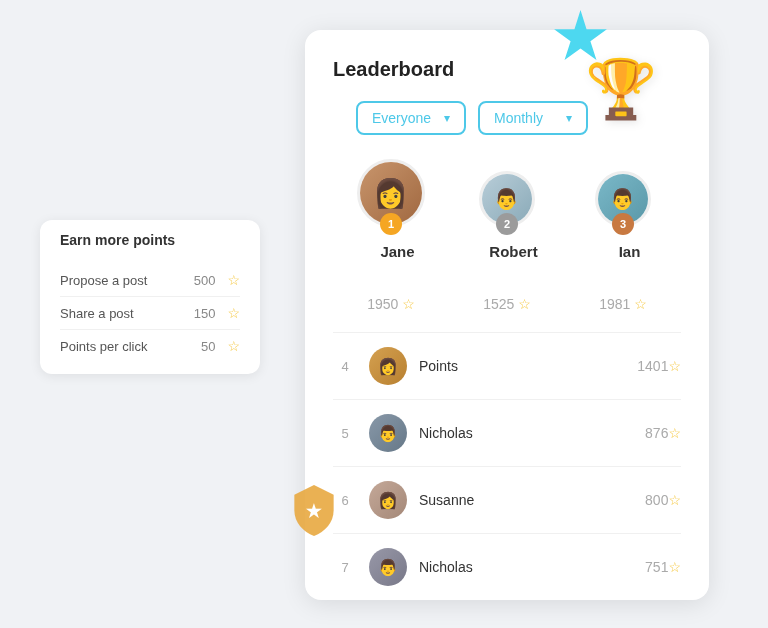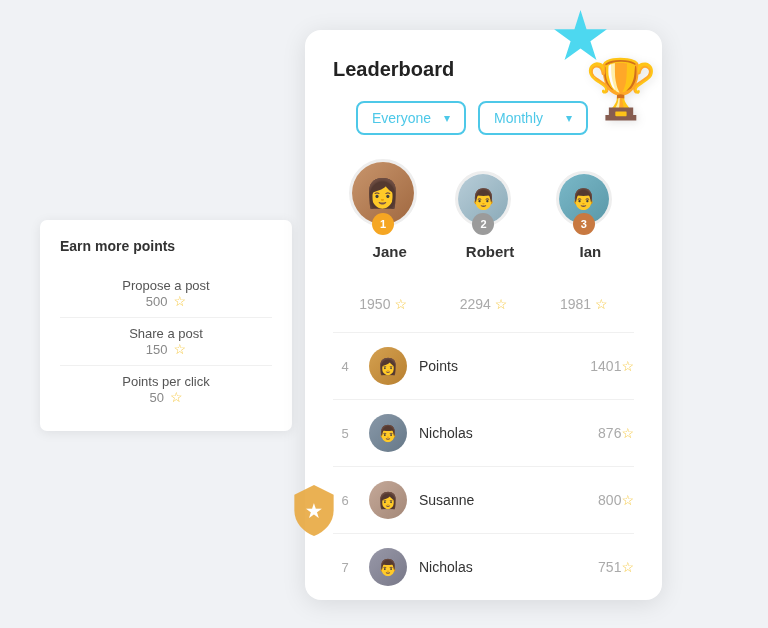--- a/index.html
+++ b/index.html
@@ -41,67 +41,66 @@
       width: 48px;
       height: 55px;
       z-index: 10;
     }
 
     
     .earn-card {
       position: absolute;
       top: 220px;
       left: 40px;
-      width: 252px;
+      width: 220px;
       background: white;
-      border-radius: 7px;
-      padding: 18px 20px;
+      border-radius: 12px;
+      padding: 12px 20px;
       box-shadow: 0 2px 12px rgba(0,0,0,0.08);
     }
 
     .earn-card-title {
       font-weight: 700;
       font-size: 14px;
       color: #333;
       margin-bottom: 16px;
     }
 
     .earn-item {
       display: flex;
       align-items: center;
       justify-content: space-between;
       padding: 8px 0;
       border-bottom: 1px solid #f0f0f0;
       font-size: 13px;
       color: #555;
-      flex-direction: column;
     }
 
     .earn-item:last-child {
       border-bottom: none;
     }
 
     .earn-item-right {
       display: flex;
       align-items: center;
-      gap: 6px;
+      gap: 12px;
       color: #888;
     }
 
     .star-icon {
       color: #f5c842;
       font-size: 14px;
     }
 
     
     .leaderboard-card {
       position: absolute;
       top: 30px;
       left: 305px;
-      width: 357px;
+      width: 404px;
       background: white;
       border-radius: 16px;
       box-shadow: 0 4px 24px rgba(0,0,0,0.10);
       padding: 28px 28px 0 28px;
       overflow: hidden;
       z-index: 5;
     }
 
     .leaderboard-title {
       font-size: 20px;
@@ -364,21 +363,21 @@
 
     <div class="top3-item">
       <div class="avatar-container">
         <div class="avatar avatar-small">
           <div class="face av-robert face-small">👨</div>
         </div>
         <div class="rank-badge rank-2">2</div>
       </div>
       <div class="name">Robert</div>
       <div class="points">
-        <span>2294</span>
+        <span>1525</span>
         <span class="star-icon">☆</span>
       </div>
     </div>
 
     <div class="top3-item">
       <div class="avatar-container">
         <div class="avatar avatar-small">
           <div class="face av-ian face-small">👨</div>
         </div>
         <div class="rank-badge rank-3">3</div>

